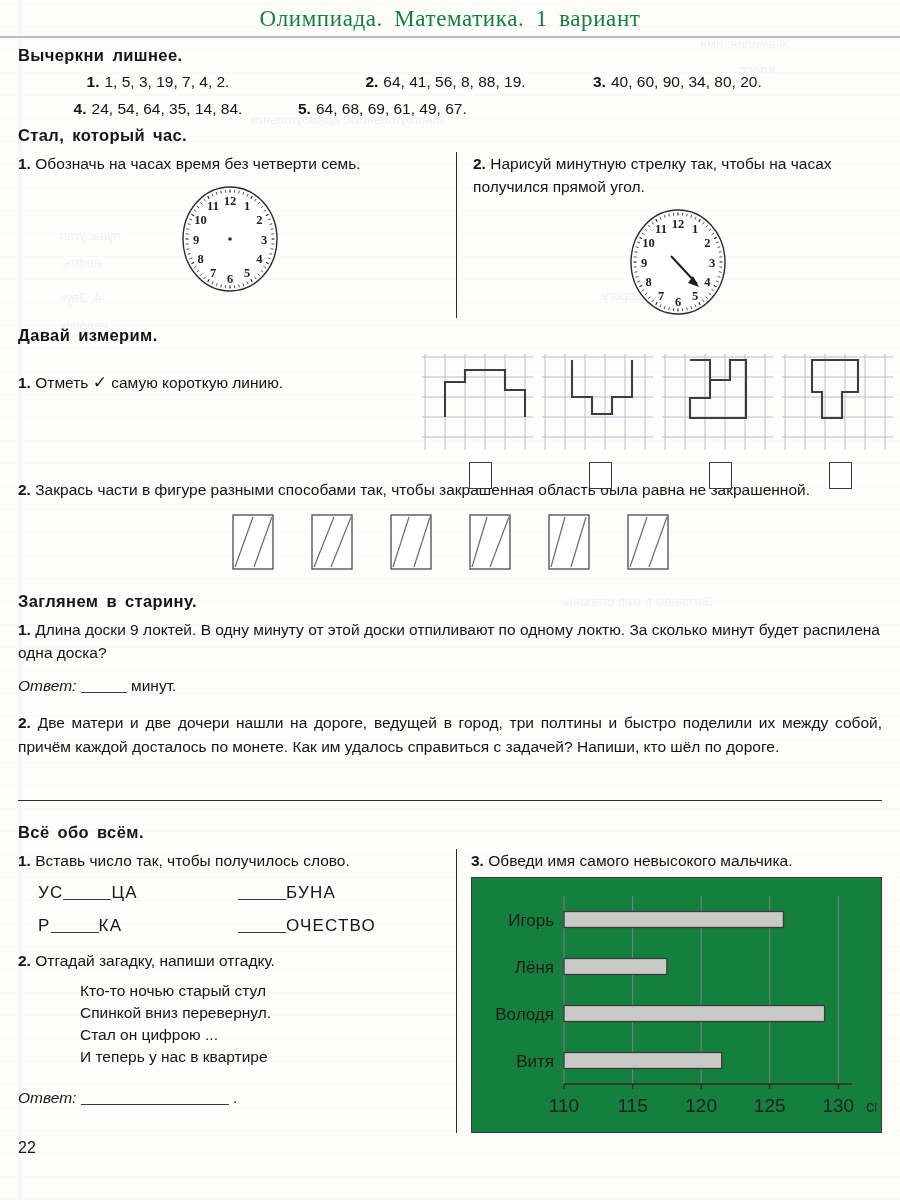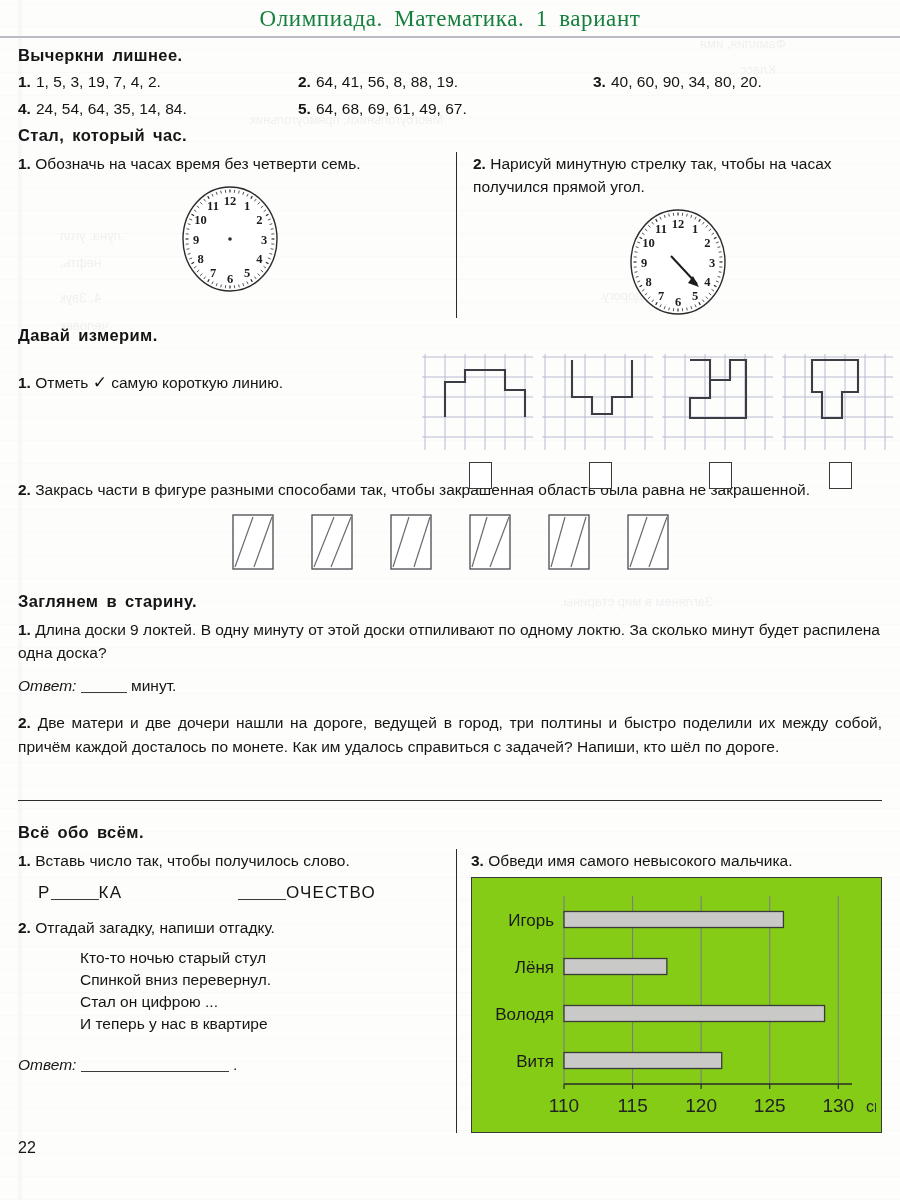--- a/index.html
+++ b/index.html
@@ -40,21 +40,21 @@
   
   .sec-h{font-size:16.5px;font-weight:bold;letter-spacing:.4px;margin:0 0 7px 18px;word-spacing:3px;}
   .num{font-weight:bold;}
   .body-t{font-size:15.5px;line-height:1.5;}
   .ital{font-style:italic;}
   .blank{display:inline-block;border-bottom:1.4px solid #3b3b3b;vertical-align:-2px;}
 
   
   #cross{margin:0 0 6px 0;}
   #cross .row{display:flex;font-size:15.5px;margin:0 0 6px 18px;line-height:1.35;}
-  #cross .it{white-space:nowrap;}
+  #cross .it{white-space:nowrap;text-align:center;}
   #cross .it .num{margin-right:5px;}
 
   
   #clocks{margin-top:2px;}
   .two-col{display:flex;margin:0 18px;position:relative;}
   .two-col > .col{box-sizing:border-box;}
   .col-l{width:438px;padding-right:14px;}
   .col-r{width:426px;padding-left:16px;border-left:1.6px solid #2b2b2b;}
   .qtext{font-size:15.5px;line-height:1.5;}
   .clock-wrap{display:flex;justify-content:center;margin-top:8px;}
@@ -76,21 +76,21 @@
   .bot{display:flex;margin:0 18px;position:relative;}
   .bot-l{width:438px;padding-right:12px;box-sizing:border-box;}
   .bot-r{width:426px;padding-left:14px;box-sizing:border-box;border-left:1.6px solid #2b2b2b;}
   .wordgrid{margin:10px 0 0 20px;font-size:17px;letter-spacing:1.2px;}
   .wordgrid .wr{display:flex;margin-bottom:13px;}
   .wordgrid .wc{width:200px;}
   .riddle{margin:8px 0 0 62px;font-size:15.5px;line-height:1.42;}
   .pageno{font-size:16px;margin:6px 0 0 18px;}
 
   
-  .chart-box{border:1.6px solid #3a3a3a;background:#84cc16;margin-top:4px;}
+  .chart-box{border:1.6px solid #3a3a3a;background:#15803d;margin-top:4px;}
 </style>
 </head>
 <body>
 
 <div class="bleed">
   <b style="left:700px;top:36px;">Фамилия, имя</b>
   <b style="left:740px;top:62px;">Класс</b>
   <b style="left:250px;top:112px;">Многоугольники, прямоугольник</b>
   <b style="left:60px;top:228px;">луна, угол</b>
   <b style="left:60px;top:255px;">нефть,</b>
@@ -454,20 +454,28 @@
 
       <div class="bot-l">
         <div class="body-t">
           <span class="num">1.</span>
           <span>Вставь число так, чтобы получилось слово.</span>
         </div>
 
         <div class="wordgrid">
           <div class="wr">
             <div class="wc">
+              <span>УС</span><span class="blank" style="width:48px;"></span><span>ЦА</span>
+            </div>
+            <div class="wc">
+              <span></span><span class="blank" style="width:48px;"></span><span>БУНА</span>
+            </div>
+          </div>
+          <div class="wr">
+            <div class="wc">
               <span>Р</span><span class="blank" style="width:48px;"></span><span>КА</span>
             </div>
             <div class="wc">
               <span></span><span class="blank" style="width:48px;"></span><span>ОЧЕСТВО</span>
             </div>
           </div>
         </div>
 
         <div class="body-t" style="margin-top:6px;">
           <span class="num">2.</span>

